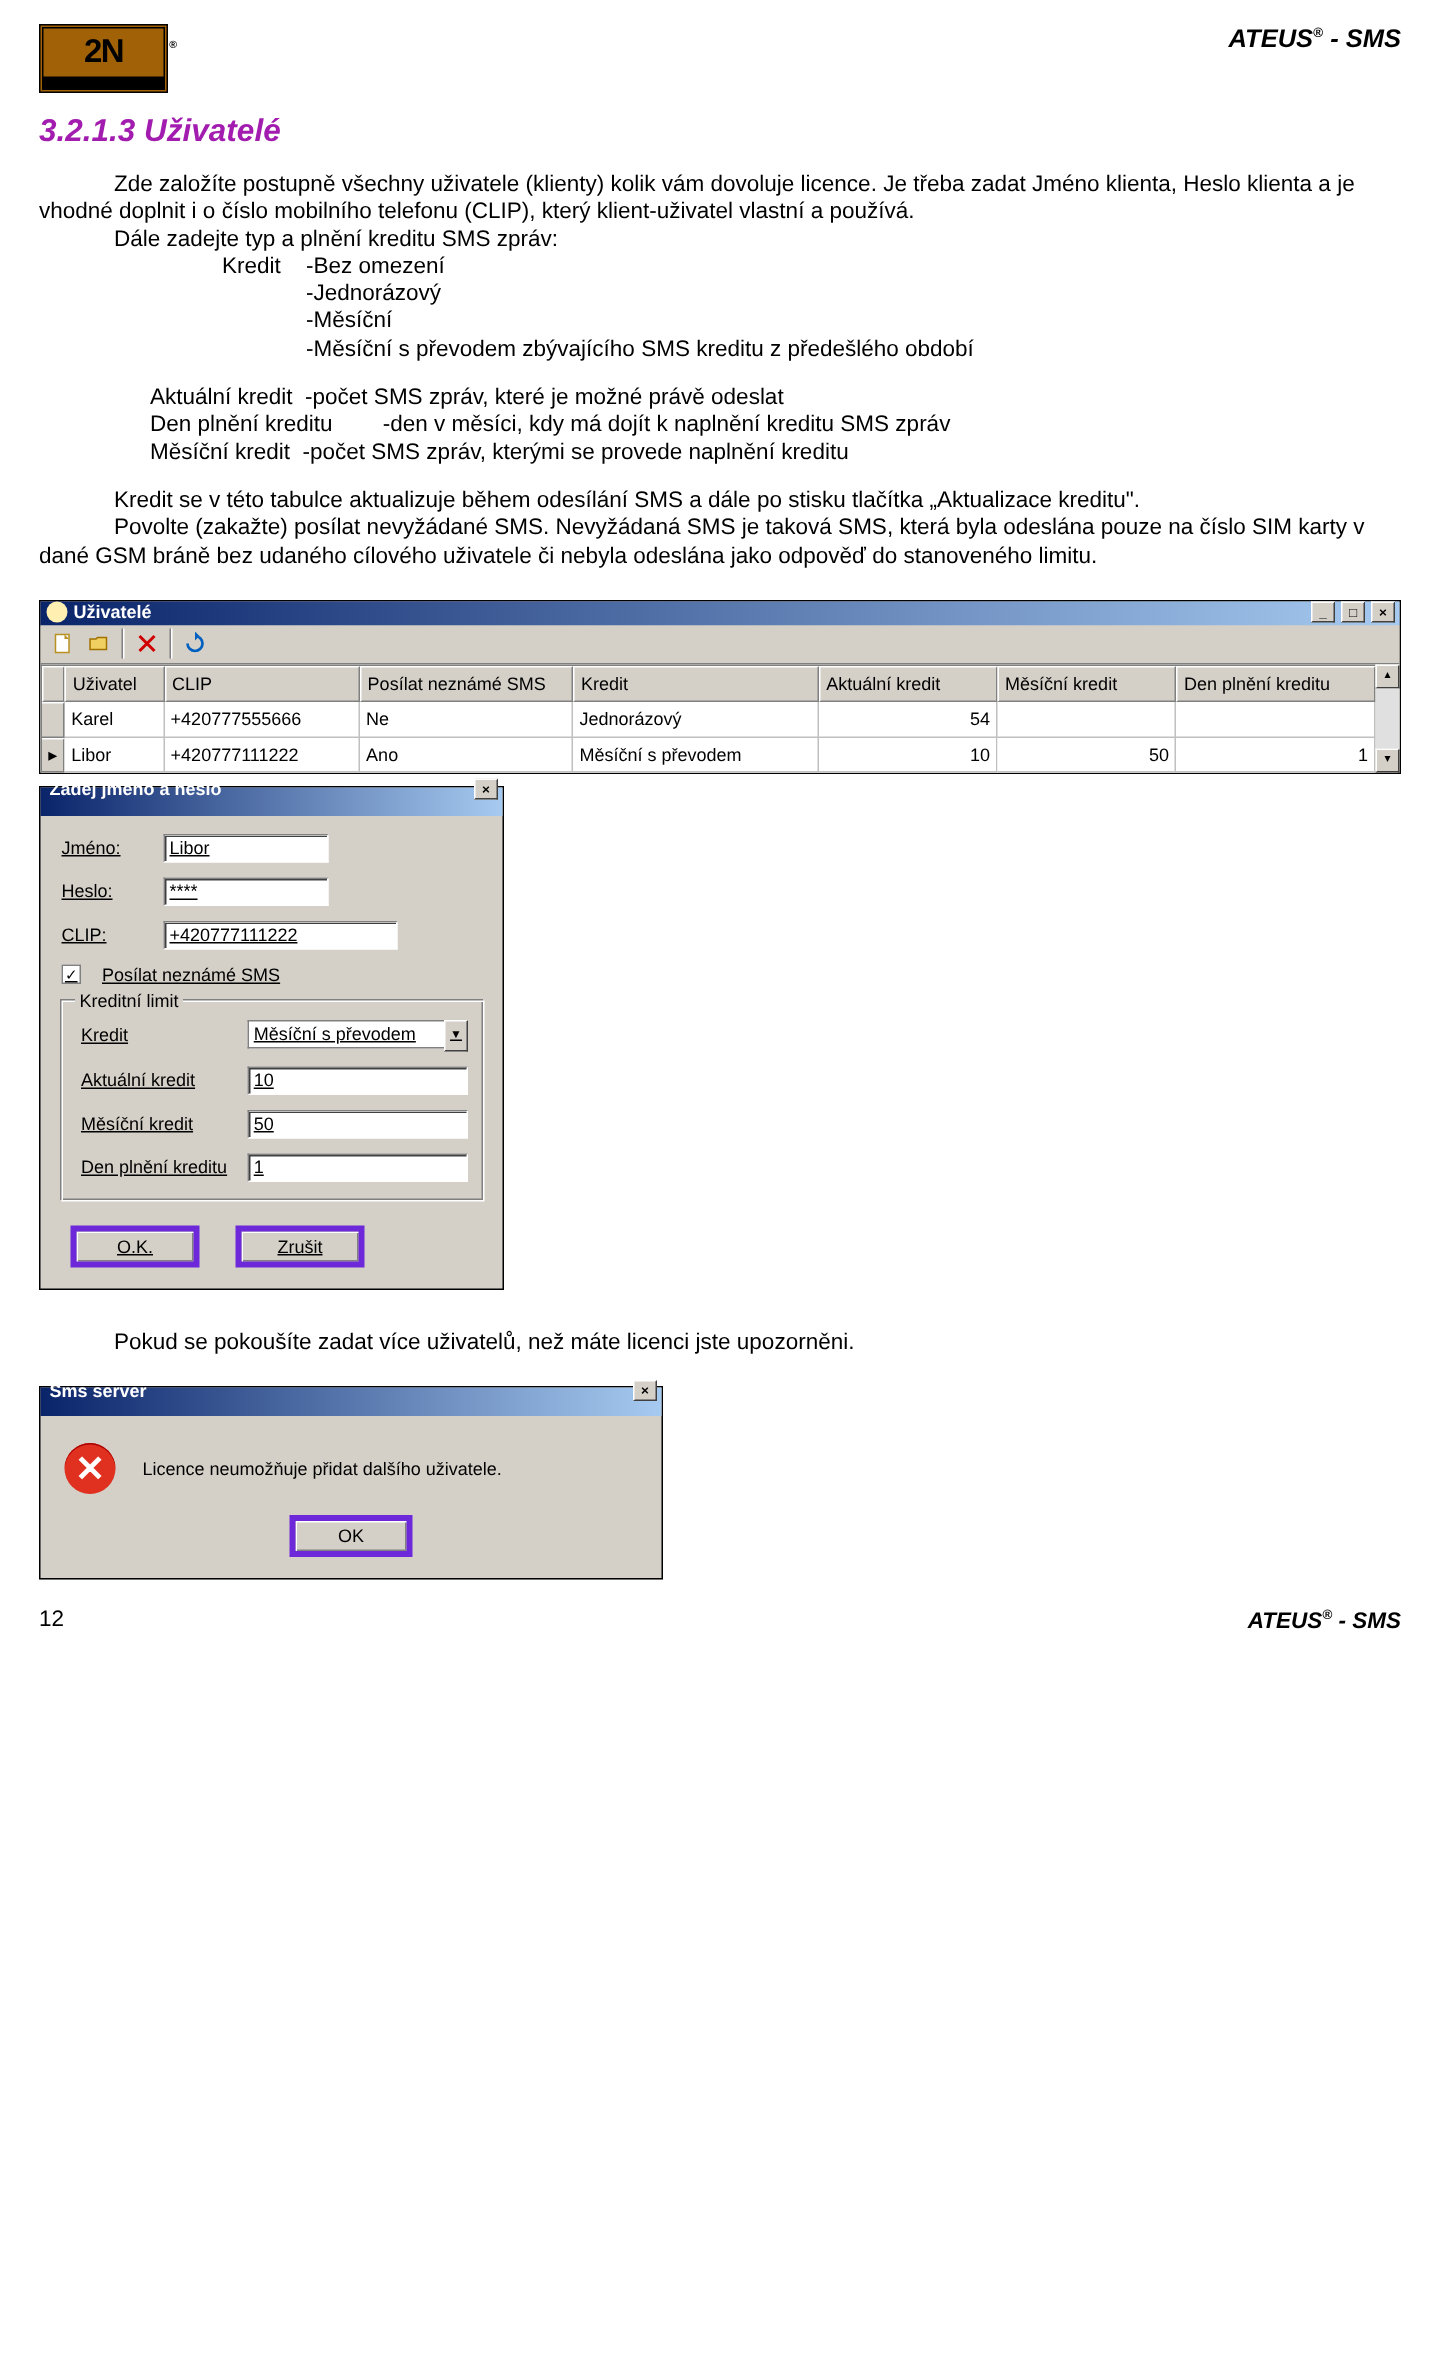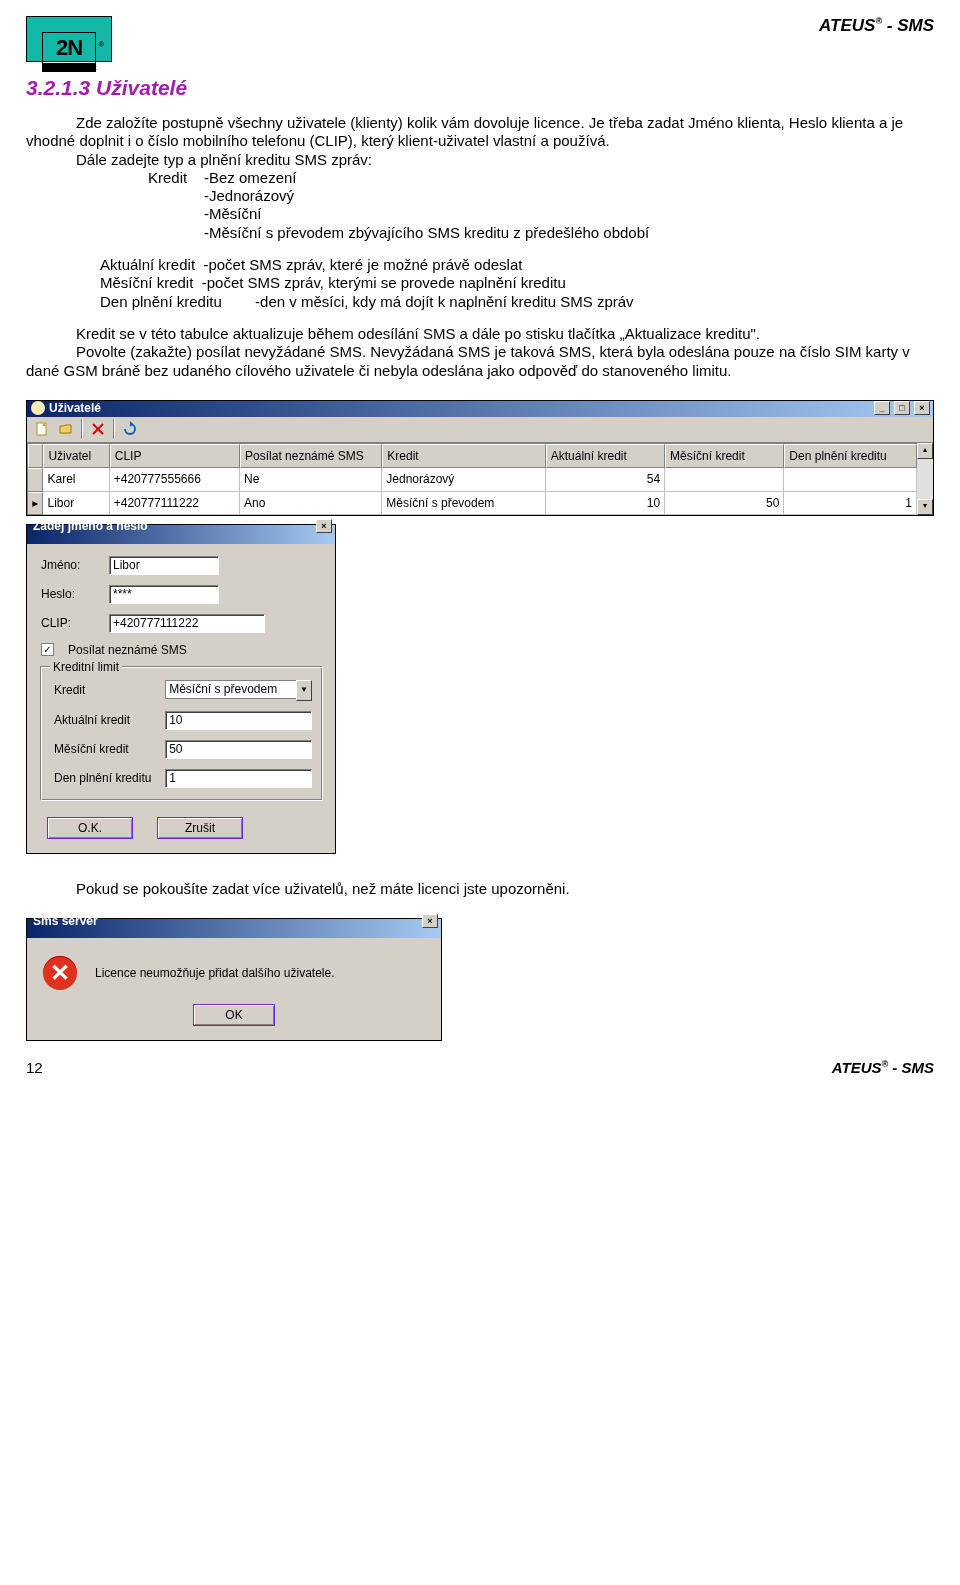--- a/index.html
+++ b/index.html
@@ -18,24 +18,24 @@
   }
   .header-row {
     display: flex;
     justify-content: space-between;
     align-items: flex-start;
   }
   .logo-box {
     border: 1px solid #000;
     width: 86px;
     height: 46px;
-    padding: 15px;
+    padding: 1px;
     display: flex;
     flex-direction: column;
-    background: #14b8a6;
+    background: #a16207;
   }
   .logo-inner {
     border: 1px solid #000;
     flex: 1;
     font-weight: 900;
     font-family: Arial, sans-serif;
     font-size: 22px;
     letter-spacing: -1px;
     text-align: center;
     line-height: 30px;
@@ -185,21 +185,21 @@
   }
   .dlg-title {
     background: linear-gradient(to right, #0a246a, #a6caf0);
     color: #fff;
     font-weight: bold;
     height: 19px;
     display: flex;
     align-items: center;
     padding: 0 3px 16px 6px;
   }
-  .dlg-body { padding: 12px 12px 10px 14px; }
+  .dlg-body { padding: 12px 12px 10px 14px; text-decoration: underline; }
   .frow { display: flex; align-items: center; margin-bottom: 10px; gap: 8px; }
   .flabel { width: 60px; color: #000; }
   .finput, .ffield {
     background: #fff;
     border: 1px solid #808080;
     border-right-color: #fff;
     border-bottom-color: #fff;
     box-shadow: inset 1px 1px 0 #404040;
     height: 19px;
     padding: 1px 3px;
@@ -242,21 +242,21 @@
     background: #d4d0c8;
     border: 1px solid #fff;
     border-right-color:#404040;
     border-bottom-color:#404040;
     font-size: 8px;
     text-align:center;
     line-height:18px;
   }
   .btnrow { display:flex; gap: 24px; padding: 4px 6px 4px 6px; }
   .btn {
-    border: 1px solid #6d28d9;
+    border: 4px solid #6d28d9;
     background: #d4d0c8;
     box-shadow: inset 1px 1px 0 #fff, inset -1px -1px 0 #808080;
     padding: 3px 0;
     width: 86px;
     text-align:center;
     font-size:12px;
     cursor: default;
   }
   
   .sms-dialog { width: 416px; }
@@ -310,22 +310,22 @@
       <div>
         <div>-Bez omezení</div>
         <div>-Jednorázový</div>
         <div>-Měsíční</div>
         <div>-Měsíční s převodem zbývajícího SMS kreditu z předešlého období</div>
       </div>
     </div>
     <div style="height:14px"></div>
     <div class="indent-d">
       <div><span>Aktuální kredit</span>&nbsp;&nbsp;<span>-počet SMS zpráv, které je možné právě odeslat</span></div>
+      <div><span>Den plnění kreditu</span>&nbsp;&nbsp;&nbsp;&nbsp;&nbsp;&nbsp;&nbsp;&nbsp;<span>-den v měsíci, kdy má dojít k naplnění kreditu SMS zpráv</span></div>
       <div><span>Měsíční kredit</span>&nbsp;&nbsp;<span>-počet SMS zpráv, kterými se provede naplnění kreditu</span></div>
-      <div><span>Den plnění kreditu</span>&nbsp;&nbsp;&nbsp;&nbsp;&nbsp;&nbsp;&nbsp;&nbsp;<span>-den v měsíci, kdy má dojít k naplnění kreditu SMS zpráv</span></div>
     </div>
     <div style="height:14px"></div>
     <div class="indent-a">Kredit se v této tabulce aktualizuje během odesílání SMS a dále po stisku tlačítka „Aktualizace kreditu".</div>
     <div>
       <span class="indent-a" style="display:inline-block;text-indent:50px">Povolte (zakažte) posílat nevyžádané SMS. Nevyžádaná SMS je taková SMS, která byla odeslána pouze na číslo SIM karty v dané GSM bráně bez udaného cílového uživatele či nebyla odeslána jako odpověď do stanoveného limitu.</span>
     </div>
   </div>
 
   <div class="win">
     <div class="titlebar">

